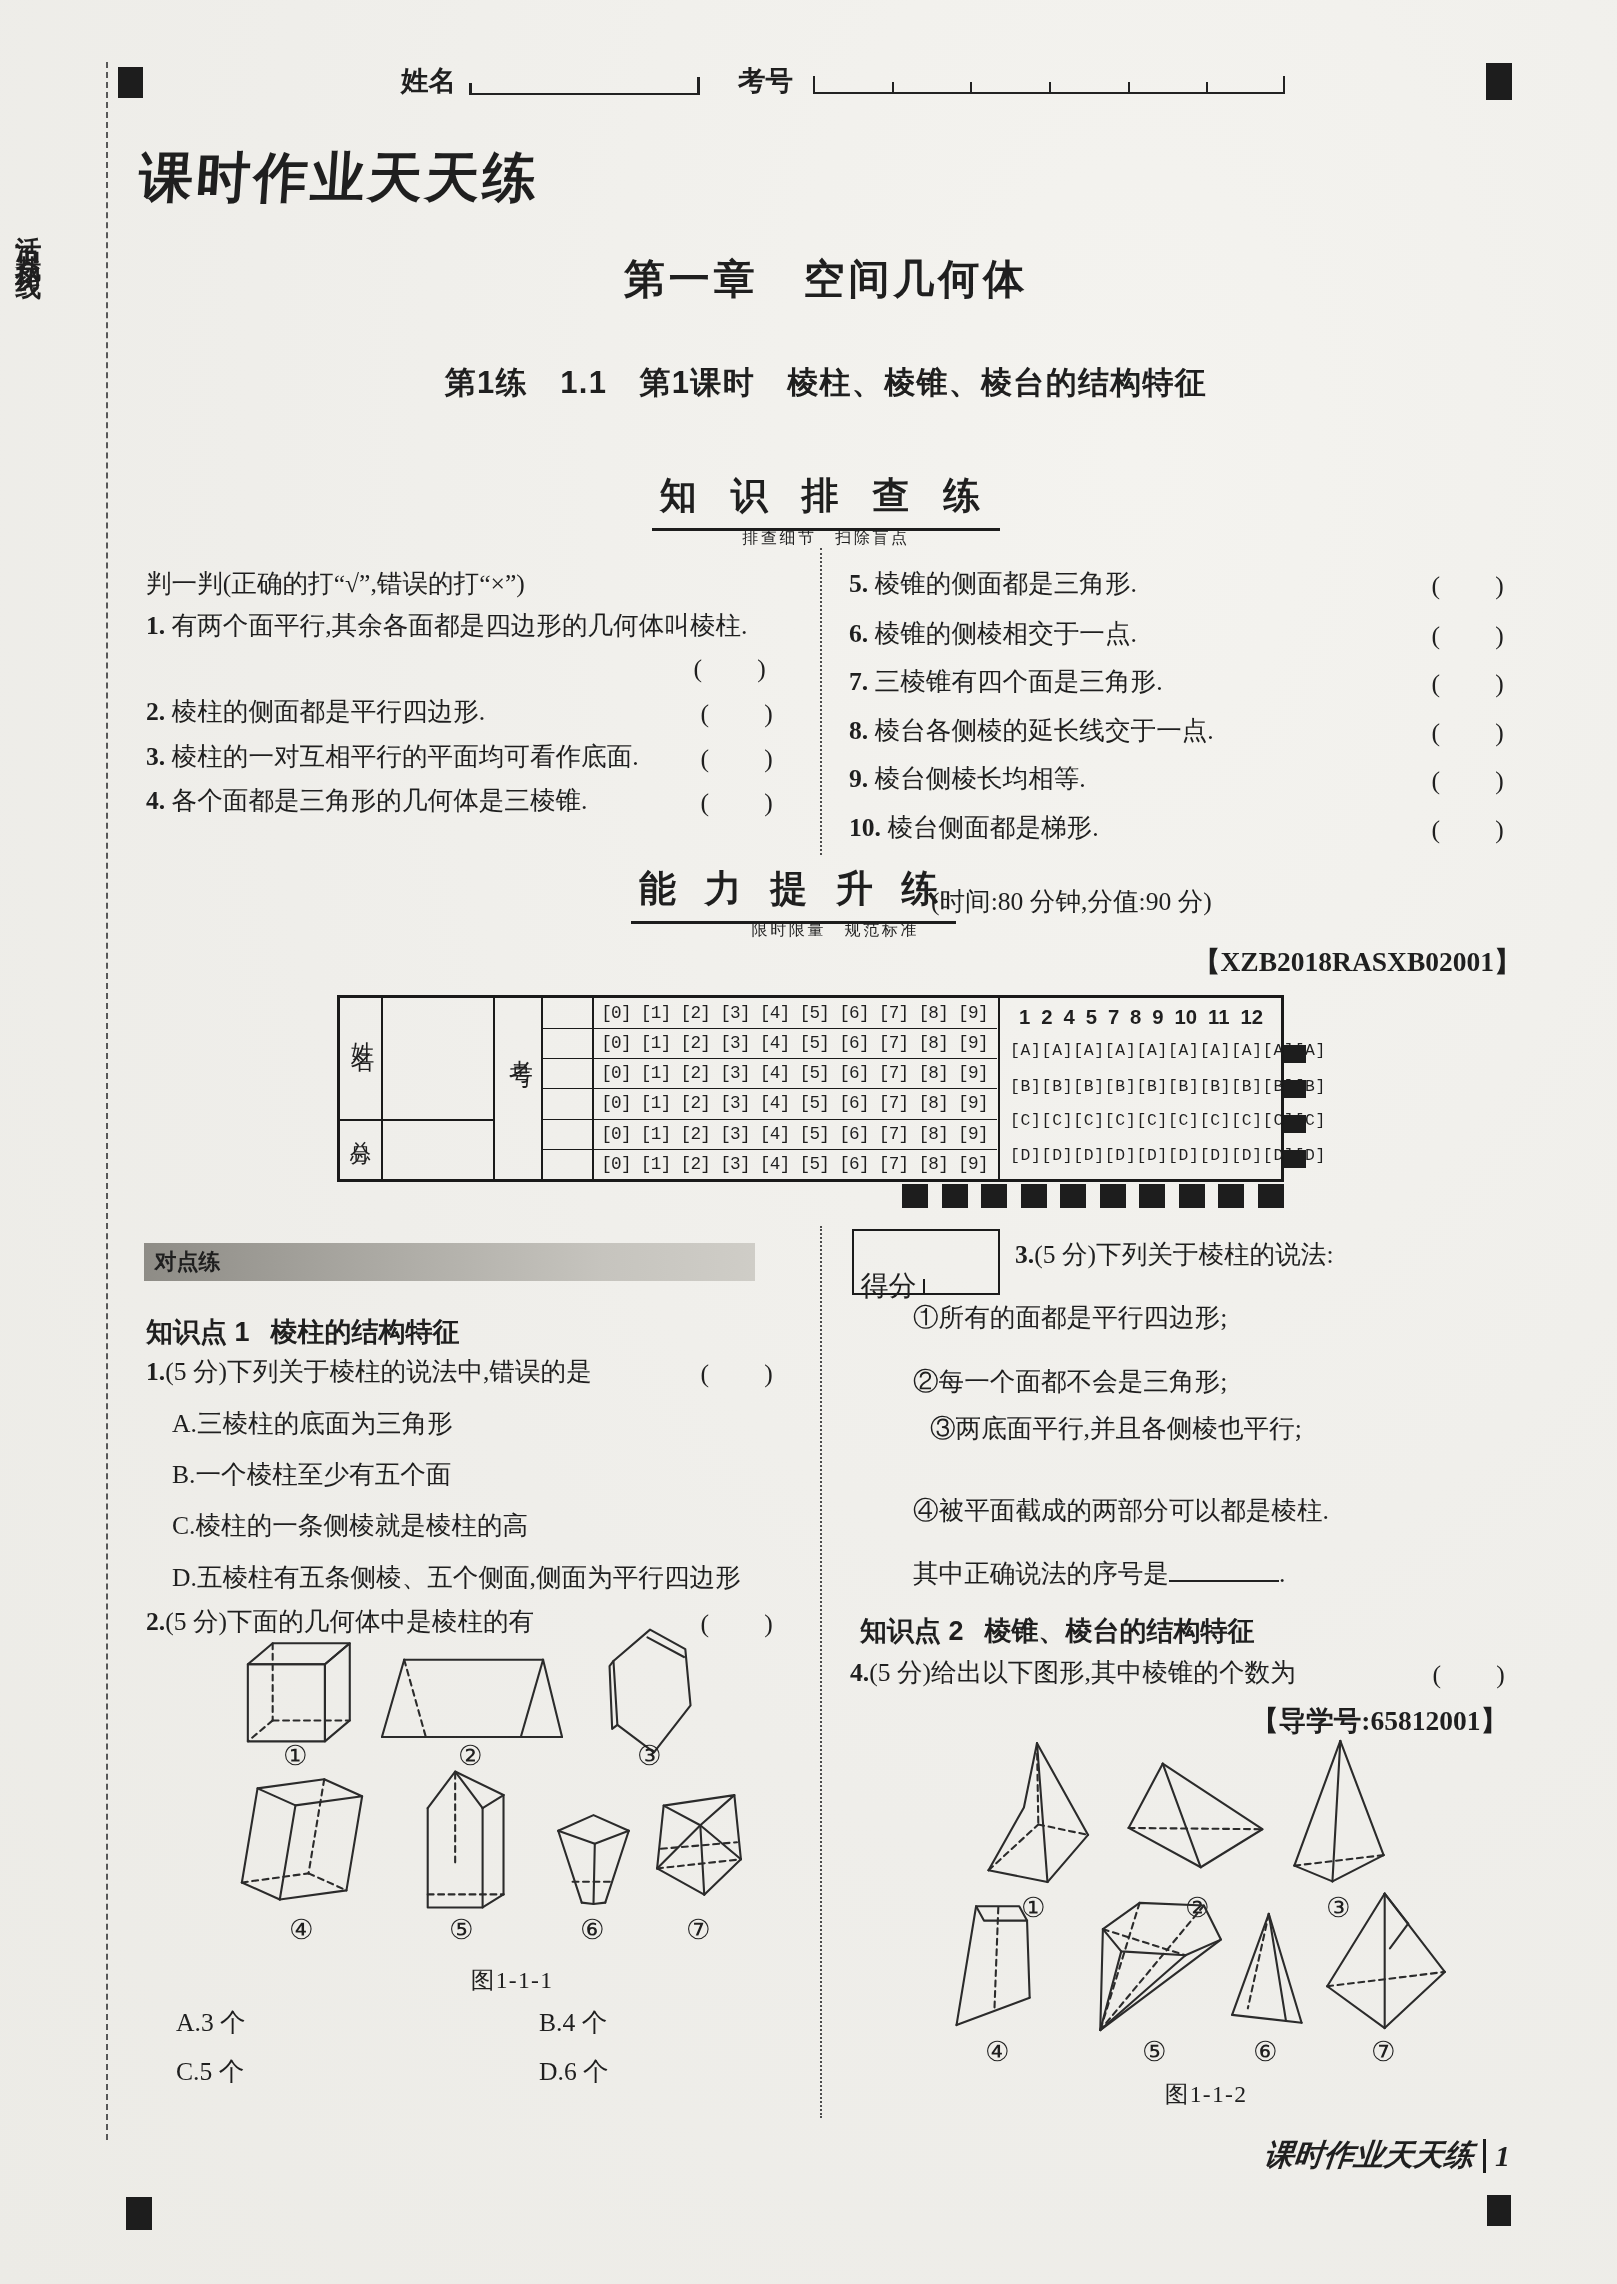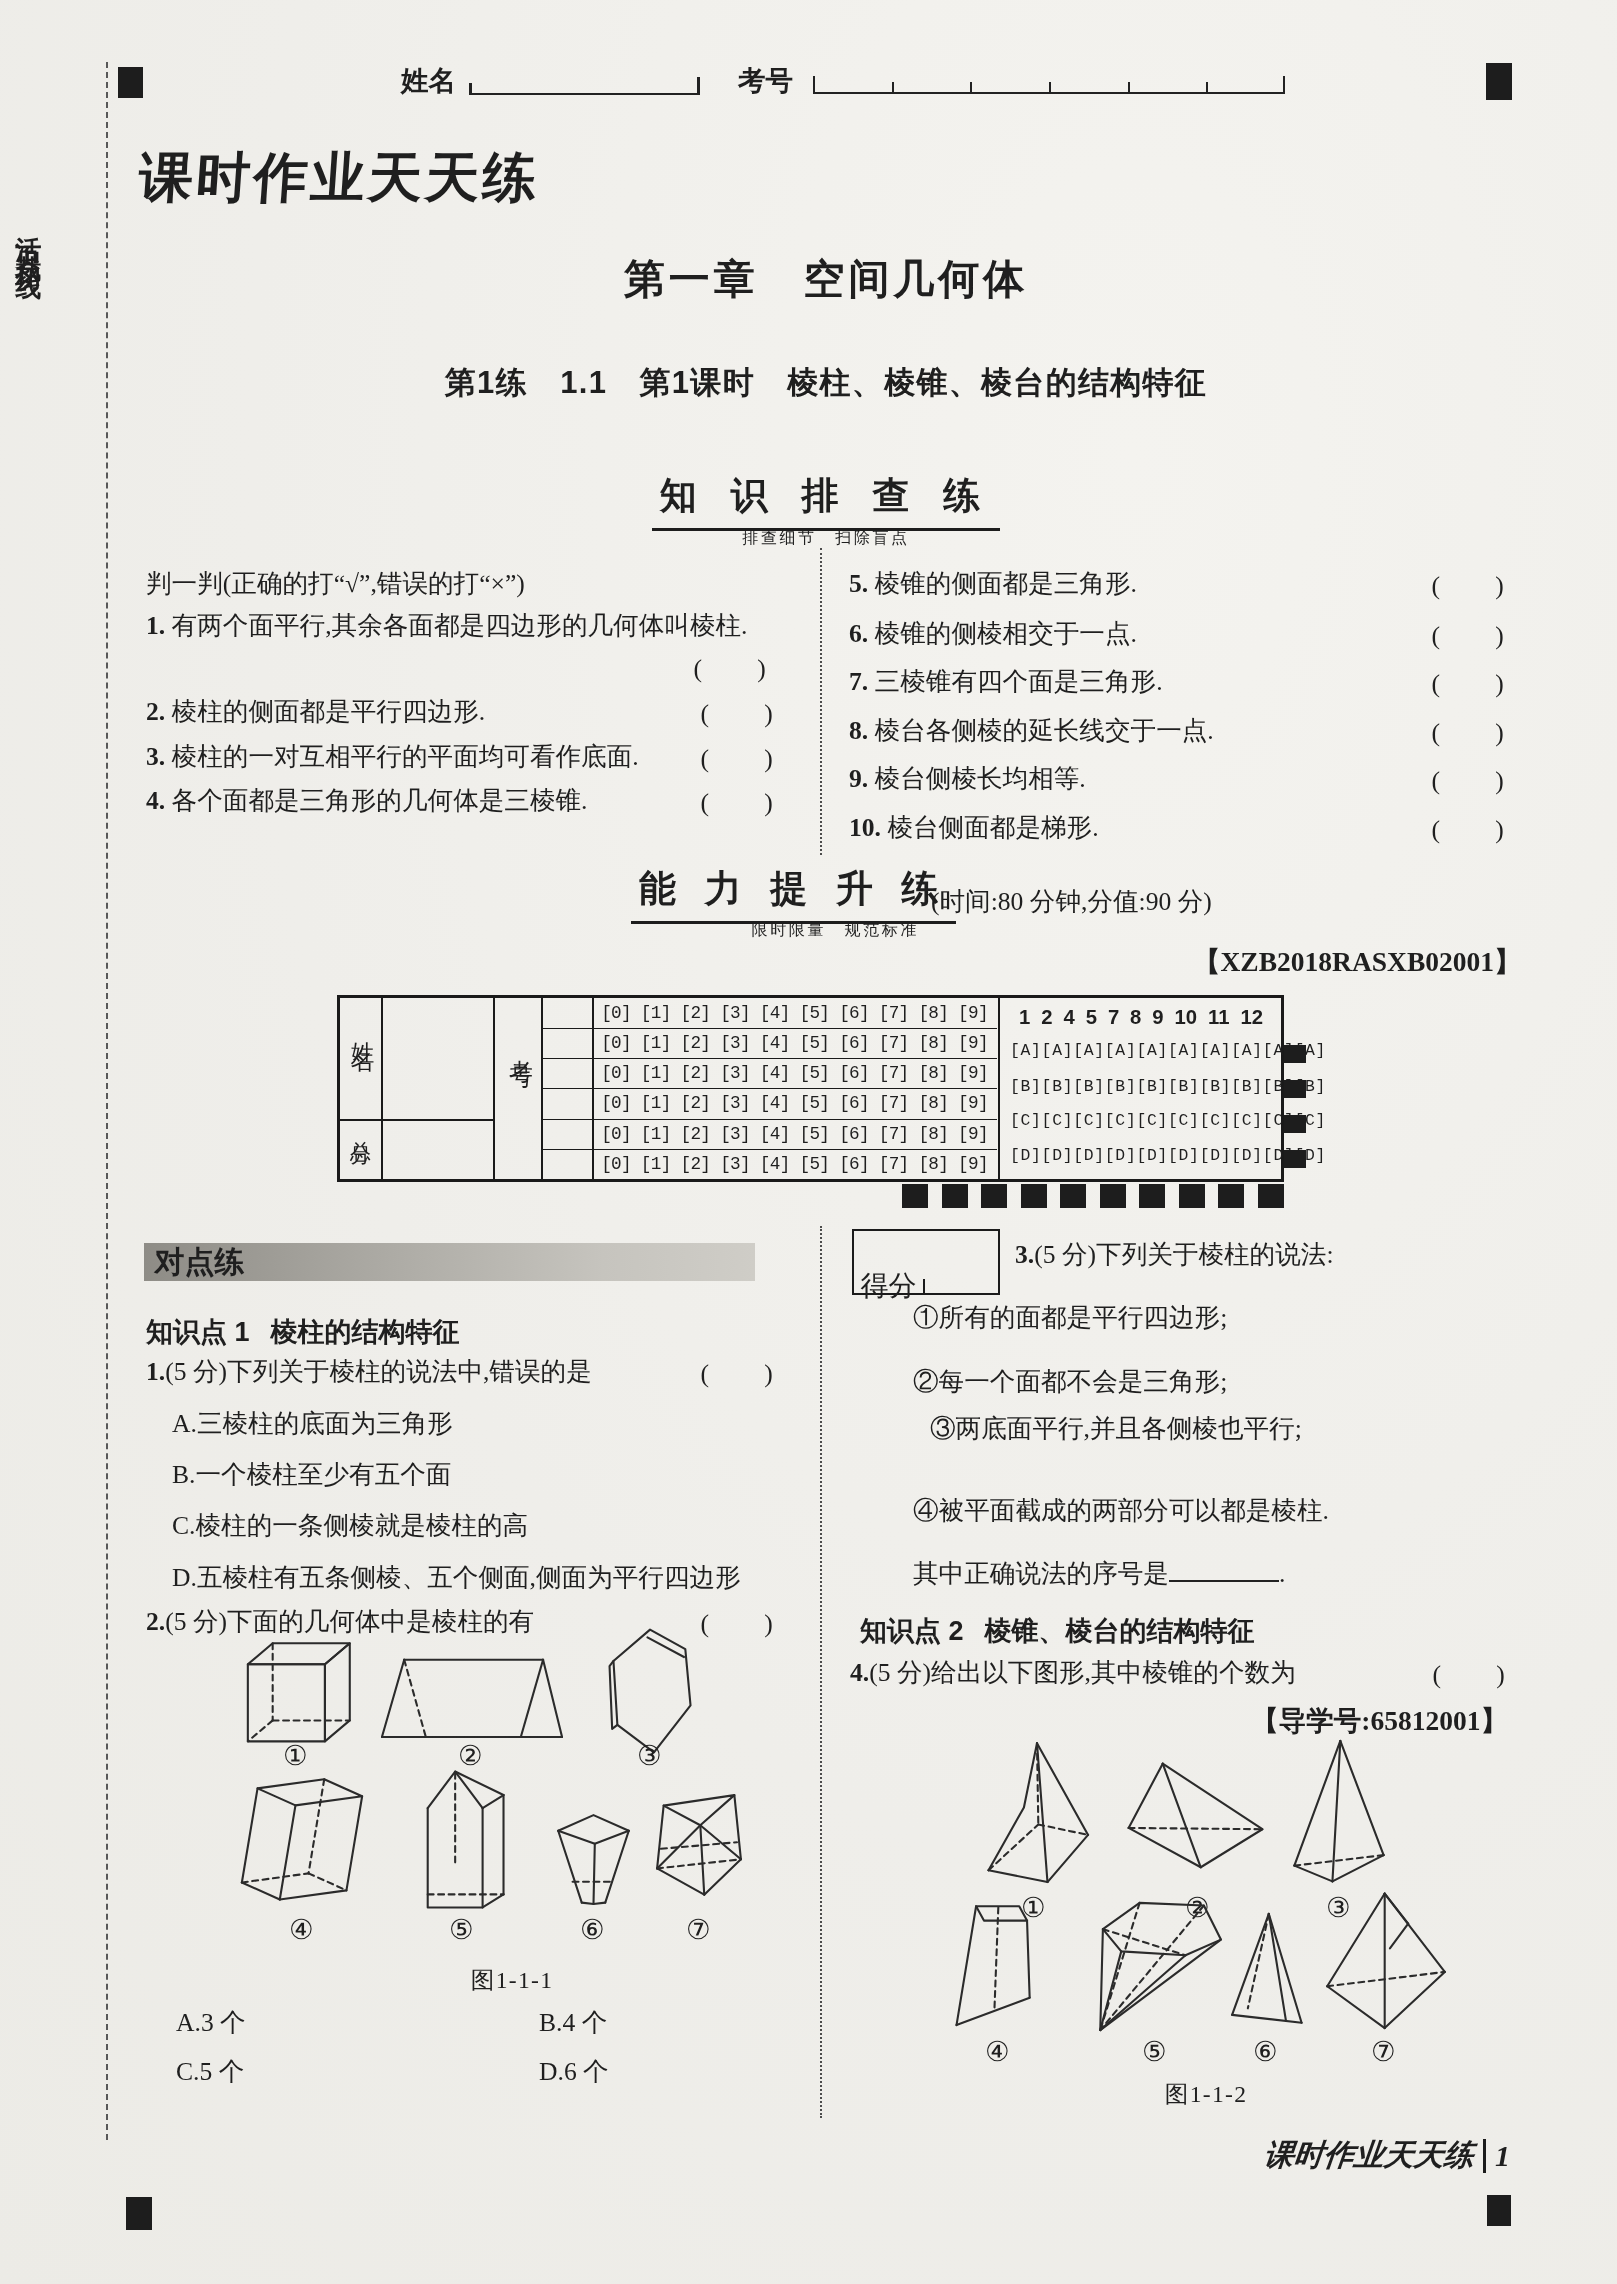--- a/index.html
+++ b/index.html
@@ -32,21 +32,21 @@
   .vdot{border-left:2px dotted #4c4c4c;width:0;}
   
   .card{border:3.3px solid #1a1a1a;}
   .cline{background:#1a1a1a;}
   .vtext{writing-mode:vertical-rl;text-orientation:upright;letter-spacing:6.6px;font-size:23.6px;font-family:"Liberation Sans",sans-serif;}
   .digitrow{font-size:17.7px;letter-spacing:-0.7px;white-space:nowrap;line-height:30px;padding-left:9.2px;}
   .numrow{display:flex;justify-content:space-between;font-size:20.3px;font-weight:bold;font-family:"Liberation Sans",sans-serif;}
   .letrow{font-size:16.4px;letter-spacing:0.7px;white-space:nowrap;}
   
   .banner{background:linear-gradient(90deg,#8e8c86 0%,#a9a7a1 35%,#c6c4be 75%,#cfcdc7 100%);}
-  .bannertext{font-size:30px;font-weight:bold;font-family:"Liberation Sans",sans-serif;line-height:38px;padding-left:10.5px;}
+  .bannertext{font-size:22px;font-weight:bold;font-family:"Liberation Sans",sans-serif;line-height:38px;padding-left:10.5px;}
   .kp{font-size:27px;font-weight:bold;font-family:"Liberation Sans",sans-serif;}
   .figlabel{font-size:27.5px;}
   .caption{font-size:23.6px;letter-spacing:1.3px;}
   .scorebox{border:2.6px solid #1b1b1b;display:flex;}
   .scorebox .lab{width:69px;border-right:2px solid #1b1b1b;display:flex;align-items:center;justify-content:center;font-size:28px;margin-top:48px;}
   .blank{display:inline-block;border-bottom:2px solid #222;width:110px;height:6.6px;}
   .footer{display:flex;align-items:center;gap:9.2px;font-style:italic;}
   .footer .brand{font-size:30px;font-weight:bold;font-family:"Liberation Sans",sans-serif;transform:skewX(-6deg);}
   .footer .bar{width:2.6px;height:34px;background:#1b1b1b;}
   .footer .pg{font-size:30px;font-weight:bold;}

